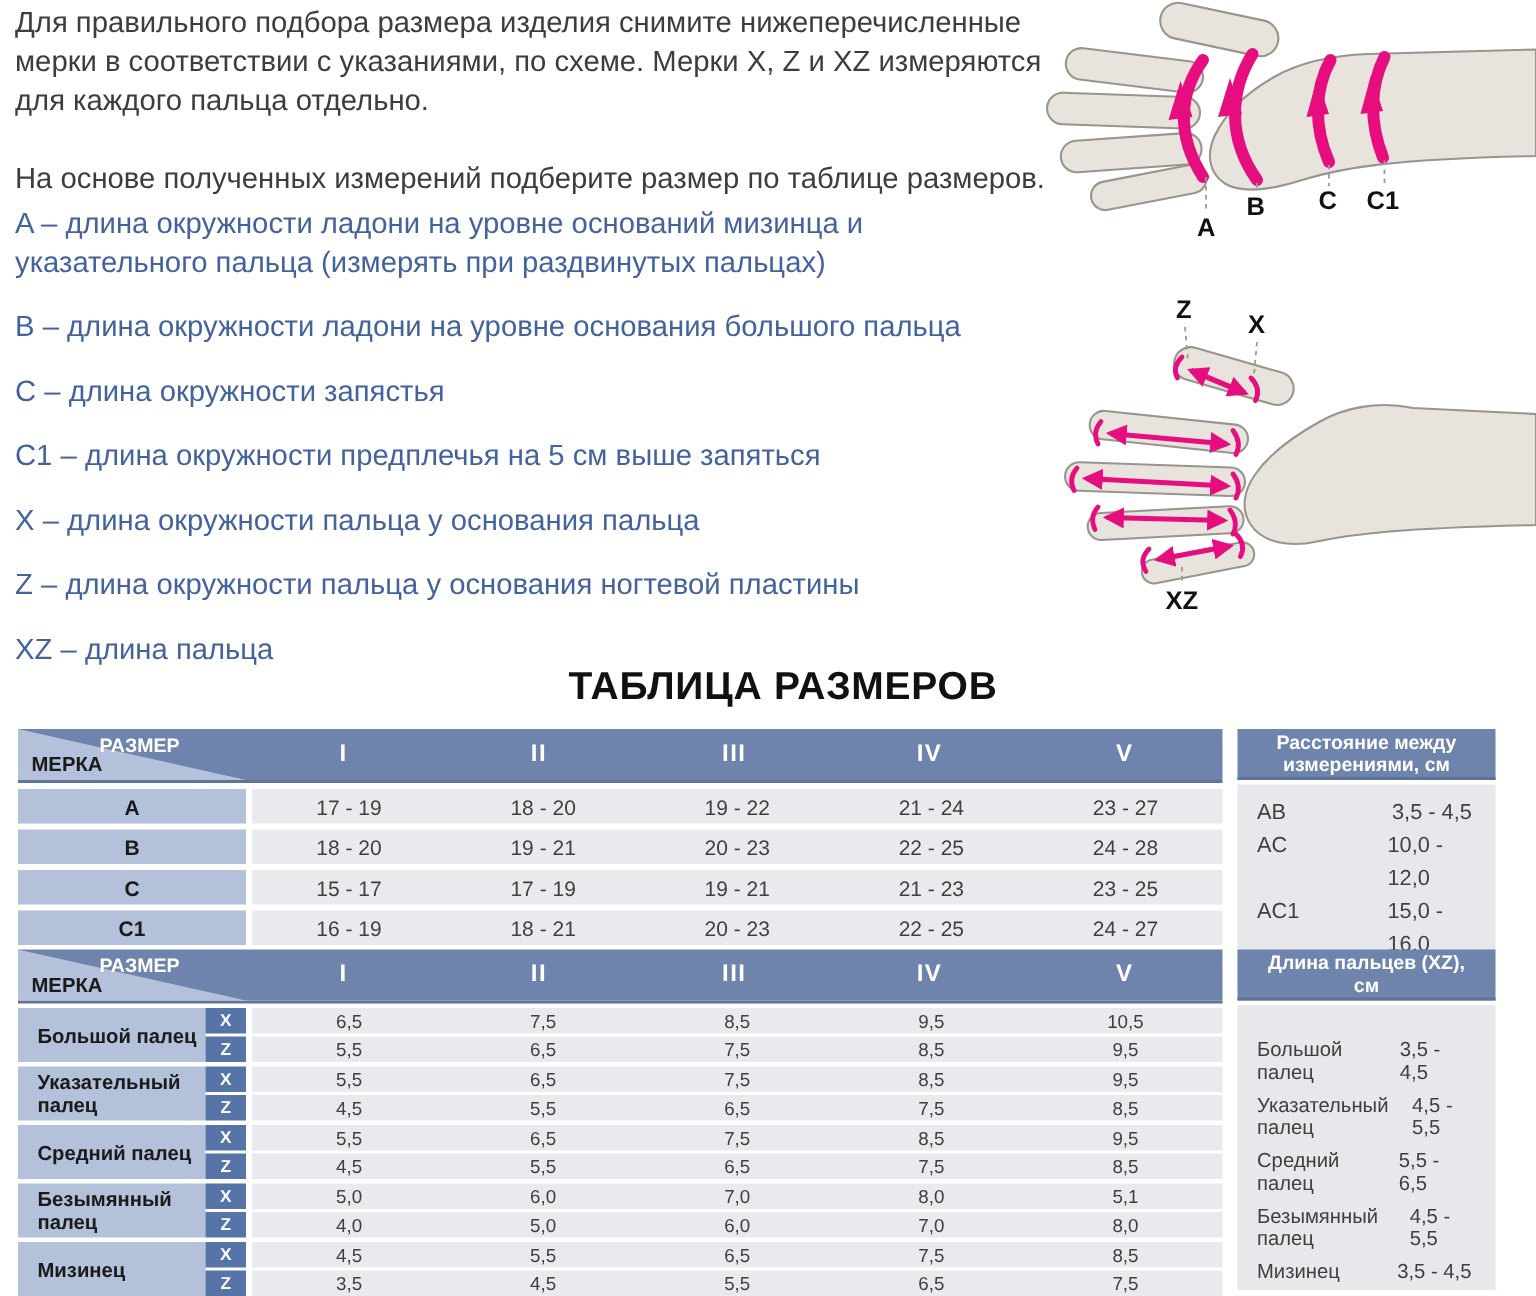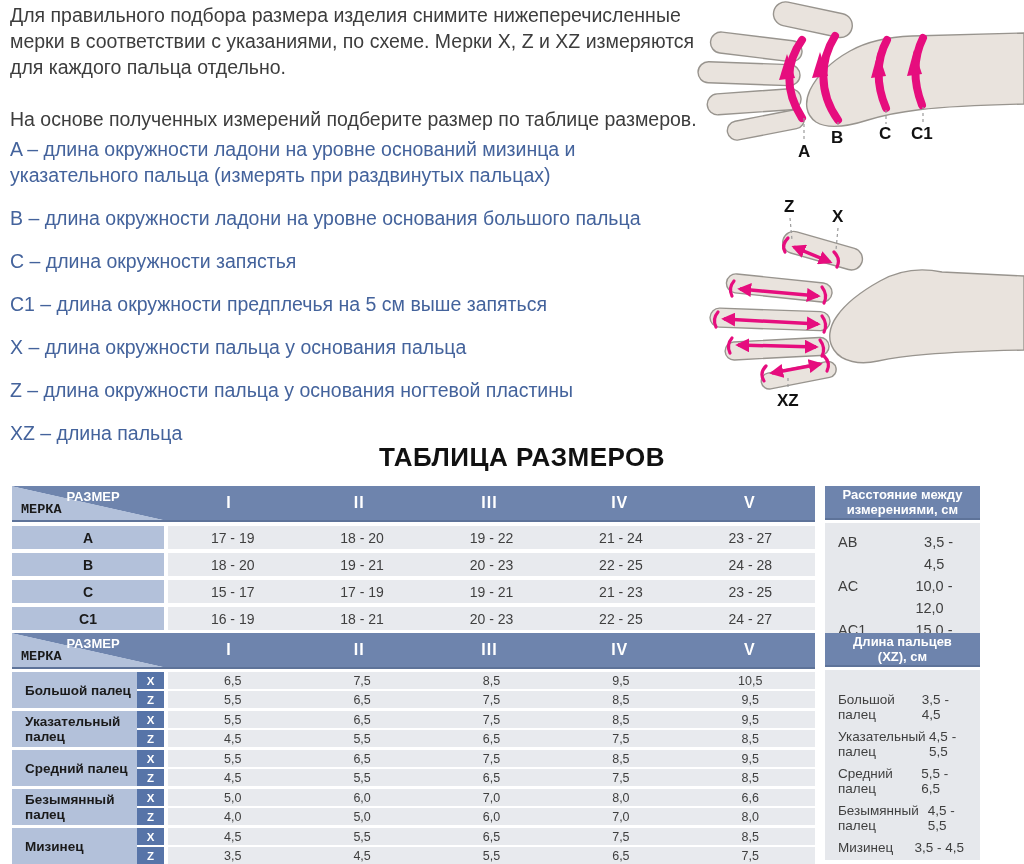--- a/index.html
+++ b/index.html
@@ -28,21 +28,21 @@
   .table-title{position:absolute;left:0;right:0;top:442px;text-align:center;
                font-size:26px;font-weight:bold;color:#111;letter-spacing:.5px;margin:0;padding-left:20px;}
 
   
   .tbl{position:absolute;left:12px;width:803px;}
   .t-head{display:grid;grid-template-columns:152px 1fr;height:34px;
           border-bottom:2px solid #5e7399;}
   .corner{position:relative;background:linear-gradient(to right top,#b3c1da 49.6%,#6e84ad 50.4%);}
   .corner-size{position:absolute;top:3px;left:0;right:14px;text-align:center;
                font-size:13px;font-weight:bold;color:#fff;margin-left:24px;}
-  .corner-merka{position:absolute;bottom:3px;left:9px;font-size:13.5px;font-weight:bold;color:#1a1a1a;font-family:Liberation Mono, monospace;}
+  .corner-merka{position:absolute;bottom:3px;left:9px;font-size:13.5px;font-weight:bold;color:#1a1a1a;}
   .t-cols{display:grid;grid-template-columns:repeat(5,1fr);background:#6e84ad;}
   .colh{display:flex;align-items:center;justify-content:center;
         color:#fff;font-weight:bold;font-size:16px;letter-spacing:1px;}
 
   
   .t1{top:486px;}
   .t1-row{display:grid;grid-template-columns:152px 4px 1fr;height:23px;margin-top:4px;}
   .t1-rowlabel{background:#b3c1da;display:flex;align-items:center;justify-content:center;
                font-size:14px;font-weight:bold;color:#1a1a1a;}
   .t1-cells{display:grid;grid-template-columns:repeat(5,1fr);background:#e8eaee;}
@@ -54,21 +54,21 @@
   .t2-label{background:#b3c1da;display:flex;align-items:center;padding-left:13px;
             font-size:13.5px;font-weight:bold;color:#1a1a1a;line-height:15px;}
   .t2-badges{display:grid;grid-template-rows:17px 17px;row-gap:2px;}
   .badge{background:#5774a8;color:#fff;font-size:11.5px;font-weight:bold;
          display:flex;align-items:center;justify-content:center;}
   .t2-rows{display:grid;grid-template-rows:17px 17px;row-gap:2px;}
   .t2-subrow{display:grid;grid-template-columns:repeat(5,1fr);background:#e8eaee;}
   .cell2{display:flex;align-items:center;justify-content:center;font-size:12.5px;color:#3f3f3f;}
 
   
-  .panel{position:absolute;left:825px;width:155px;}
+  .panel{position:absolute;left:825px;width:172px;}
   .panel-head{background:#6e84ad;color:#fff;font-size:13px;font-weight:bold;text-align:center;
               display:flex;align-items:center;justify-content:center;padding:2px 14px;box-sizing:border-box;
               height:34px;line-height:15px;border-bottom:2px solid #5e7399;}
   .panel-body{background:#e6e8ec;margin-top:3px;box-sizing:border-box;}
   .p1{top:486px;}
   .p1 .panel-body{height:137px;padding:8px 5px 0 13px;}
   .p1-row{display:flex;font-size:14.5px;color:#3f3f3f;line-height:22px;}
   .p1-row .lbl{width:90px;}
   .p2{top:633px;}
   .p2 .panel-body{height:190px;padding:22px 16px 0 13px;}
@@ -338,21 +338,21 @@
         <div class="badge">X</div>
         <div class="badge">Z</div>
       </div>
         <div></div>
       <div class="t2-rows">
         <div class="t2-subrow">
           <div class="cell2">5,0</div>
           <div class="cell2">6,0</div>
           <div class="cell2">7,0</div>
           <div class="cell2">8,0</div>
-          <div class="cell2">6,6</div>
+          <div class="cell2">5,1</div>
         </div>
         <div class="t2-subrow">
           <div class="cell2">4,0</div>
           <div class="cell2">5,0</div>
           <div class="cell2">6,0</div>
           <div class="cell2">7,0</div>
           <div class="cell2">8,0</div>
         </div>
       </div>
     </div>

